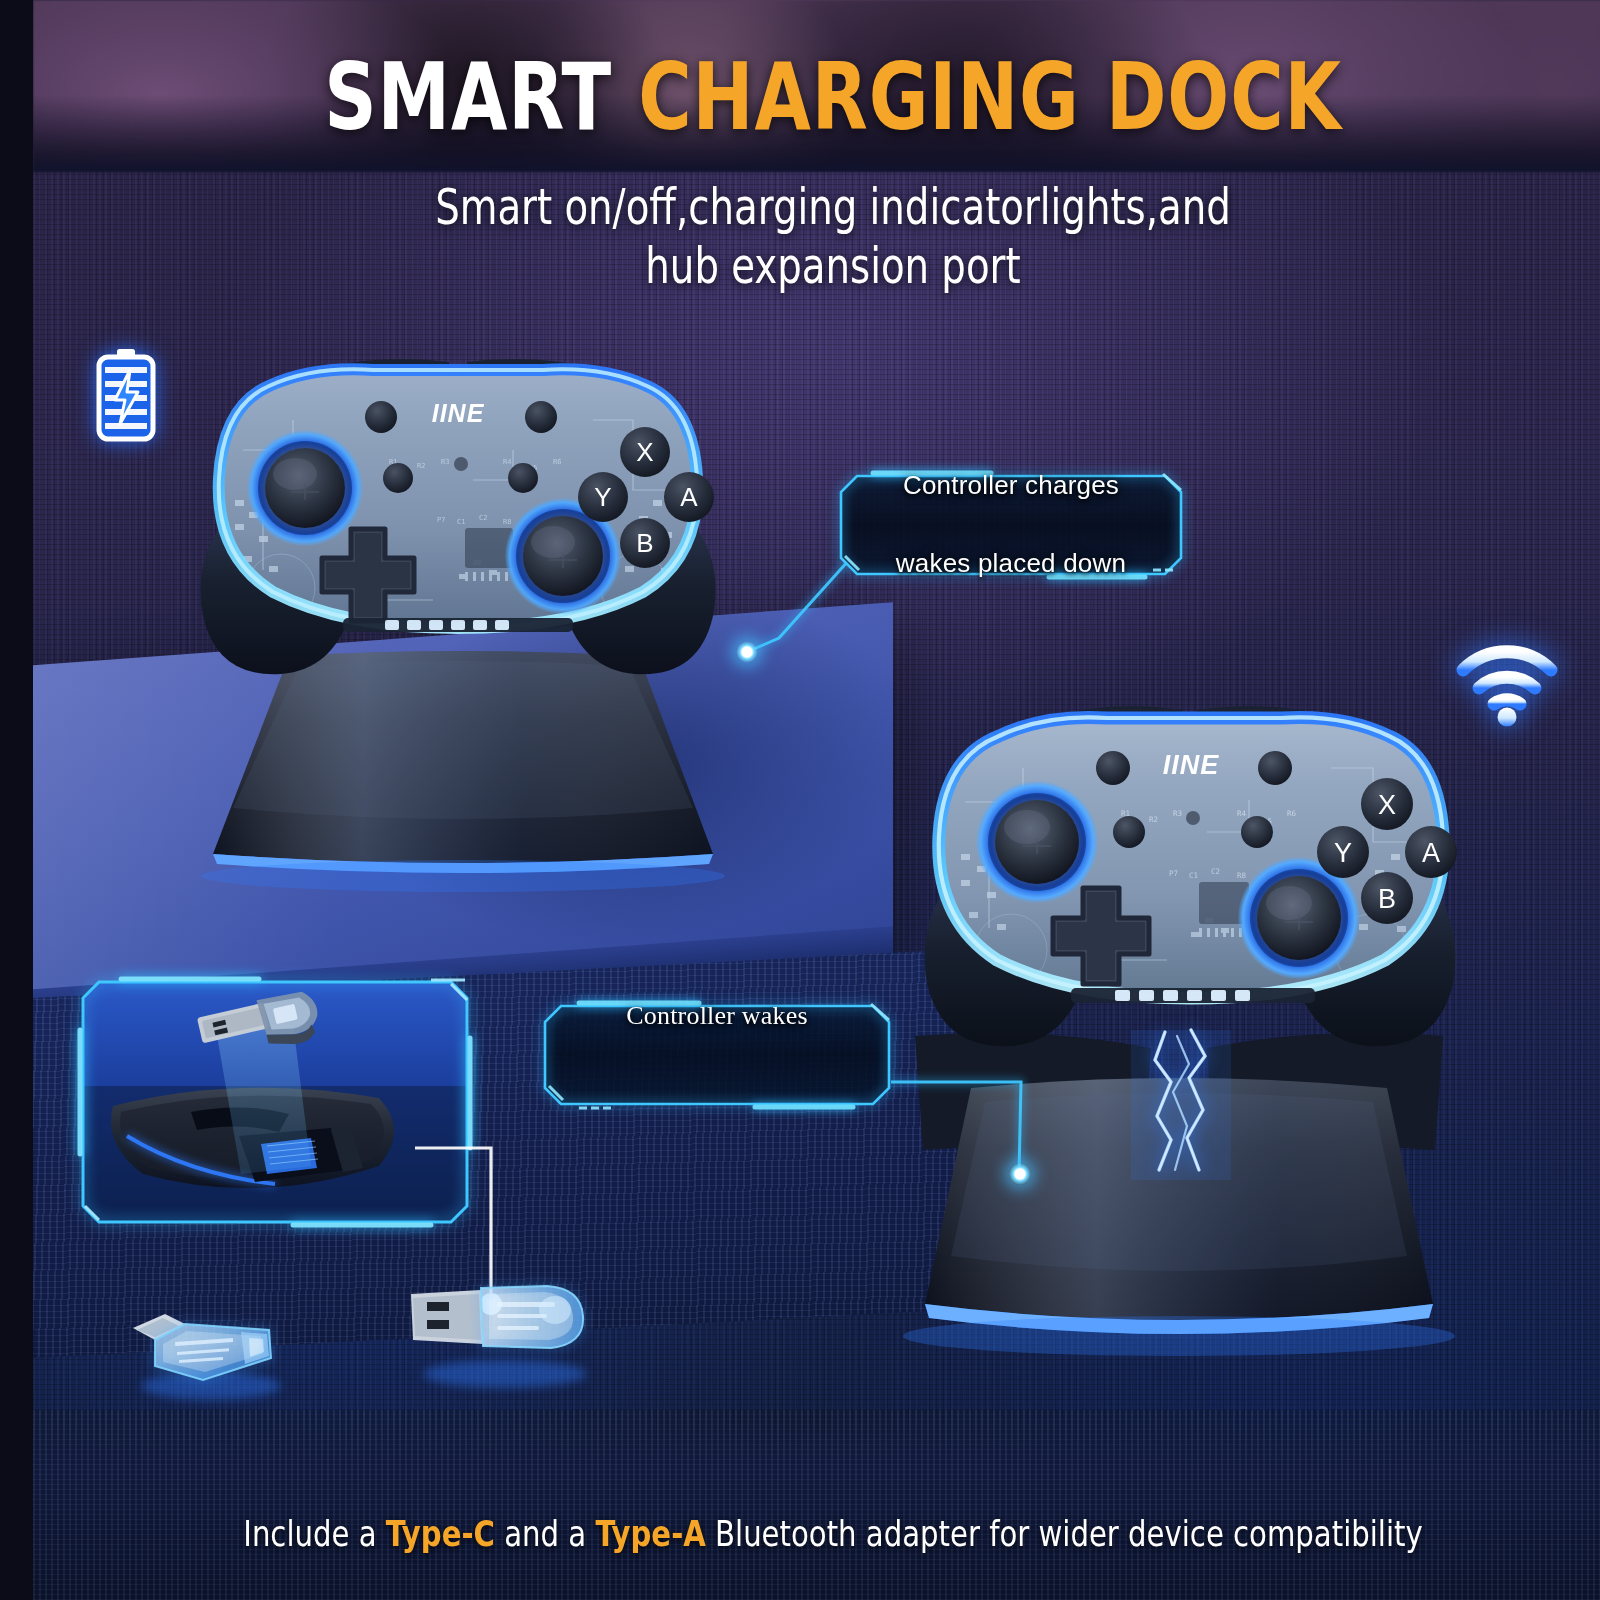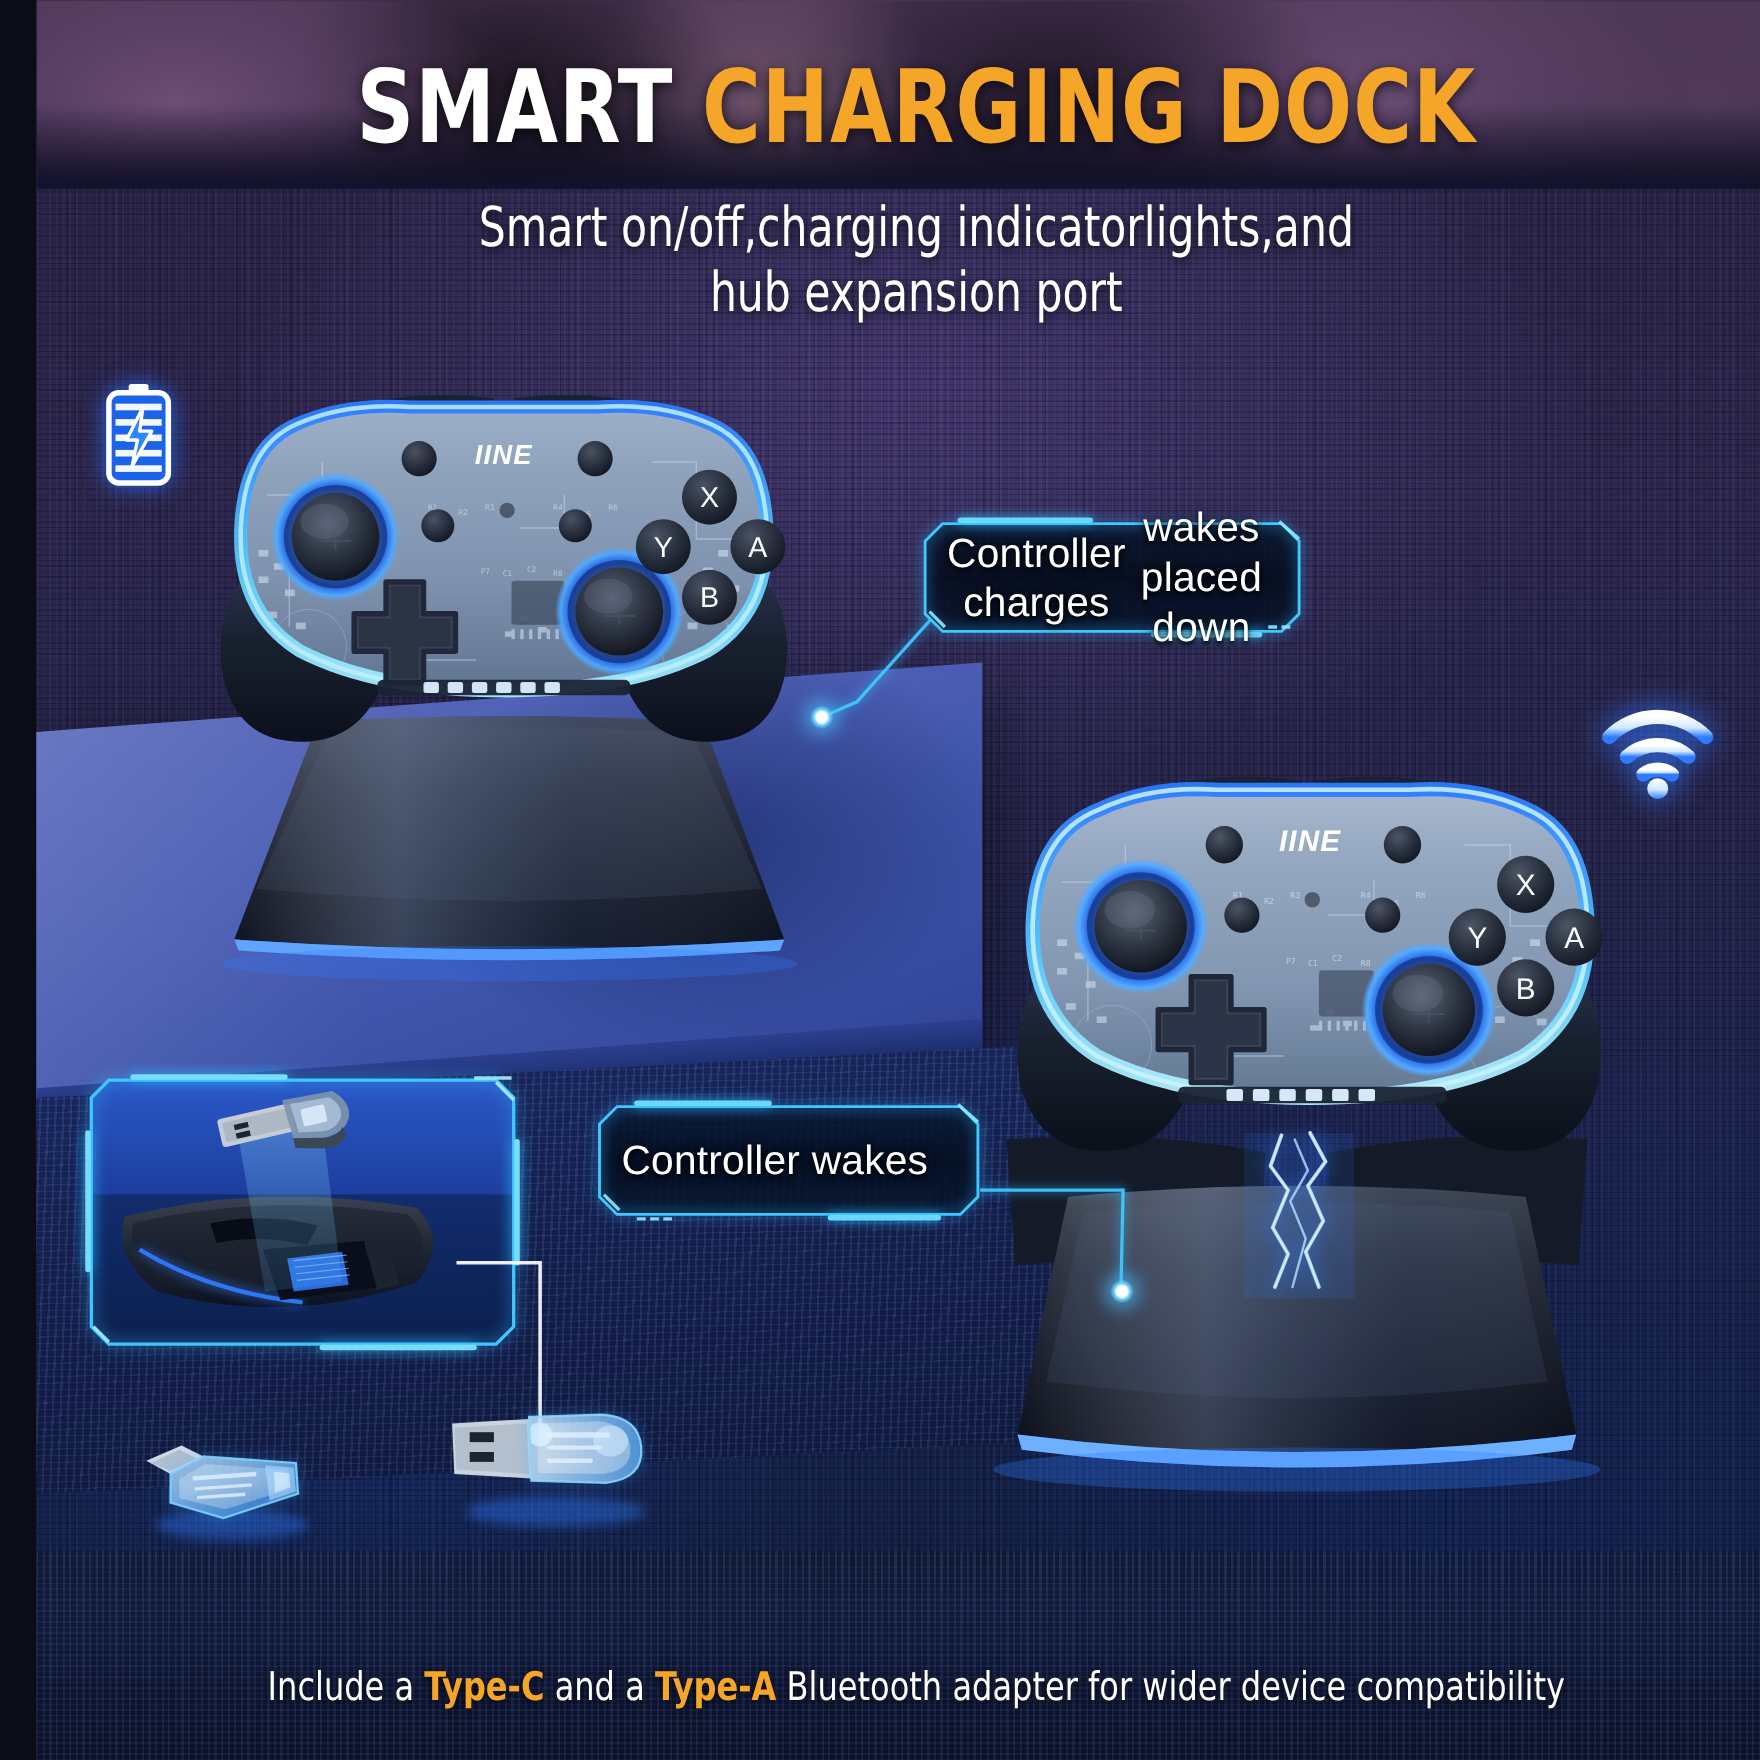--- a/index.html
+++ b/index.html
@@ -111,28 +111,28 @@
 
   
   #ctrl-top{ left:140px; top:360px; width:570px; height:330px; }
   #dock-top{ left:160px; top:648px; width:540px; height:236px; }
   
   #ctrl-bottom{ left:866px; top:706px; width:578px; height:360px; }
   #dock-bottom{ left:866px; top:1030px; width:560px; height:330px; }
 
   
   .callout{ position:absolute; color:#fff; }
-  .callout .ctext{ position:absolute; inset:0; display:flex; flex-direction:row;
+  .callout .ctext{ position:absolute; inset:0; display:flex; flex-direction:column;
     align-items:center; justify-content:space-between; text-align:center;
-    font-size:37px; line-height:1.22; font-weight:400; letter-spacing:.2px;
+    font-size:26px; line-height:1.22; font-weight:400; letter-spacing:.2px;
     text-shadow:0 0 12px rgba(0,0,0,.9), 0 2px 4px rgba(0,0,0,.9);
     padding:0 26px;
   }
   #callout-1{ left:802px; top:470px; width:352px; height:110px; }
-  #callout-2{ left:506px; top:1000px; width:356px; height:110px; }
+  #callout-2{ left:506px; top:1000px; width:356px; height:110px;font-family:Liberation Serif, serif; }
 
   .hotspot{ position:absolute; width:22px; height:22px; border-radius:50%;
     background:radial-gradient(circle at 50% 50%, #ffffff 0 32%, #6fd8ff 45%, rgba(60,180,255,.22) 75%, rgba(60,180,255,0) 100%);
     box-shadow:0 0 16px 4px rgba(70,190,255,.75);
   }
   #hot-1{ left:703px; top:641px; }
   #hot-2{ left:976px; top:1163px; }
 
   
   #inset{ position:absolute; left:46px; top:978px; width:392px; height:248px; }

